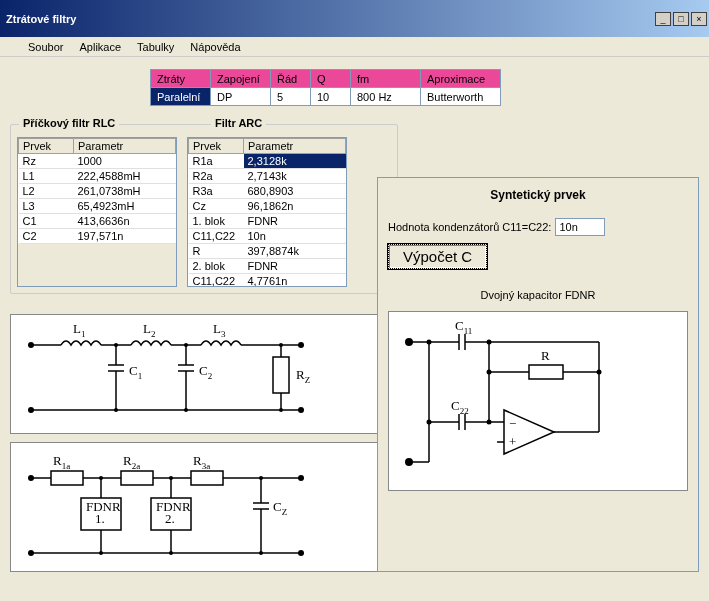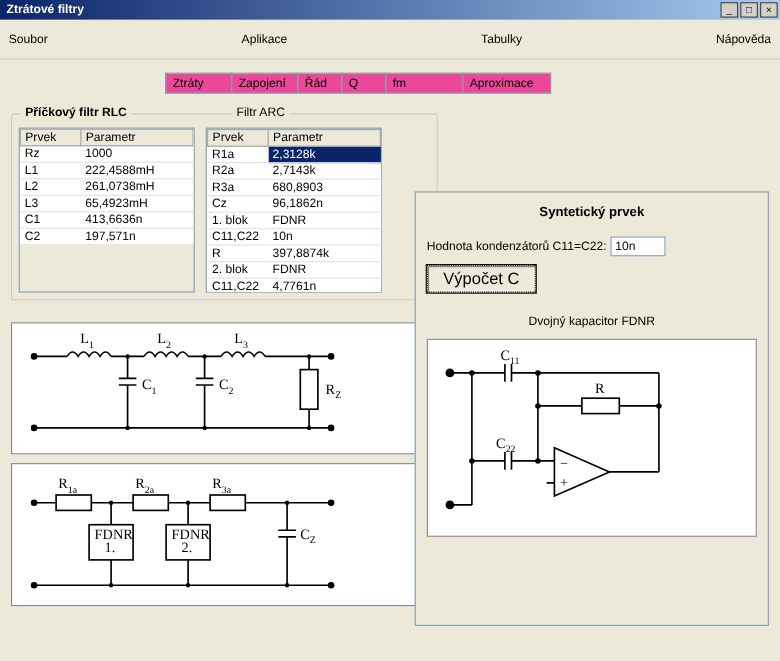--- a/index.html
+++ b/index.html
@@ -6,37 +6,37 @@
   body {
     margin: 0;
     font-family: Tahoma, sans-serif;
     font-size: 11px;
     background: #ECE9D8;
     width: 709px;
     height: 601px;
     overflow: hidden;
   }
   .titlebar {
-    height: 18px;
+    height: 37px;
     background: linear-gradient(to right, #0A246A, #A6CAF0);
     color: white;
     display: flex;
     align-items: center;
     padding: 0 2px;
   }
   .titlebar .title { font-weight: bold; flex: 1; padding-left: 4px; }
   .titlebar .winbtn {
     width: 16px; height: 14px; background: #D4D0C8;
     border: 1px solid #404040; margin-left: 2px;
     font-size: 9px; text-align: center; line-height: 12px;
     color: black; font-family: Arial;
   }
   .menubar {
-    height: 36px; background: #ECE9D8; display: flex;
-    align-items: center; padding: 0 0; border-bottom: 1px solid #ccc; justify-content: space-between;
+    height: 20px; background: #ECE9D8; display: flex;
+    align-items: center; padding: 0 20px; border-bottom: 1px solid #ccc;
   }
   .menubar span { padding: 2px 8px; cursor: default; }
   .content { padding: 6px 10px; position: relative; }
   .top-table {
     margin-left: 140px; margin-top: 6px;
     border-collapse: collapse;
   }
   .top-table td {
     border: 1px solid #7F9DB9; padding: 2px 6px;
     background: white; height: 18px; font-size: 11px;
@@ -49,21 +49,21 @@
   .list-group {
     border: 1px solid #ccc; border-radius: 2px; padding: 4px 6px 6px 6px;
     position: relative;
   }
   .list-group .gtitle {
     position: absolute; top: -8px; left: 8px;
     background: #ECE9D8; padding: 0 4px; font-weight: bold;
   }
   .list-group .gtitle2 {
     position: absolute; top: -8px; left: 200px;
-    background: #ECE9D8; padding: 0 4px; font-weight: normal;
+    background: #ECE9D8; padding: 0 4px; font-weight: bold;
   }
   
   .inner-tables { display: flex; gap: 10px; }
   table.listv {
     border-collapse: collapse; background: white; font-size: 11px;
   }
   table.listv th {
     background: #ECE9D8; border: 1px solid #A0A0A0;
     padding: 1px 4px; text-align: left; font-weight: normal;
   }
@@ -126,20 +126,28 @@
 <div class="content">
   <table class="top-table">
     <tbody>
         <tr class="hdr">
       <td style="width:60px">Ztráty</td>
       <td style="width:60px">Zapojení</td>
       <td style="width:40px">Řád</td>
       <td style="width:40px">Q</td>
       <td style="width:70px">fm</td>
       <td style="width:80px">Aproximace</td>
+    </tr>
+    <tr>
+      <td class="selrow">Paralelní</td>
+      <td>DP</td>
+      <td>5</td>
+      <td>10</td>
+      <td>800 Hz</td>
+      <td>Butterworth</td>
     </tr>
   </tbody>
     </table>
 
   <div class="panels">
     <div class="list-group" style="width:388px; margin-top:8px;">
       <span class="gtitle">Příčkový filtr RLC</span>
       <span class="gtitle2">Filtr ARC</span>
       <div class="inner-tables" style="margin-top:8px;">
         <div class="listwrap">

